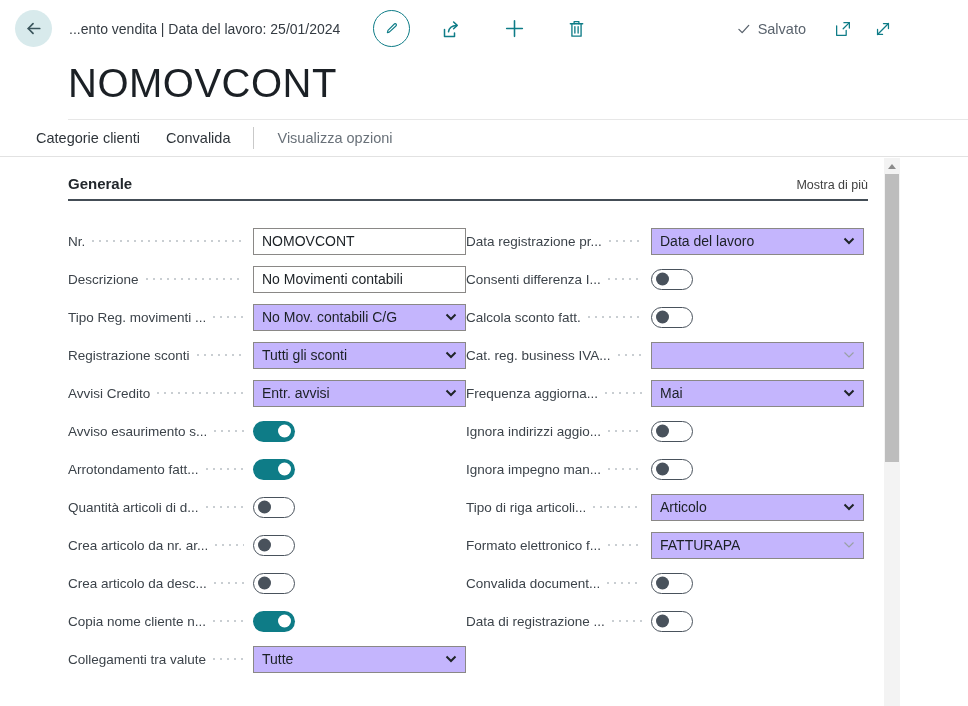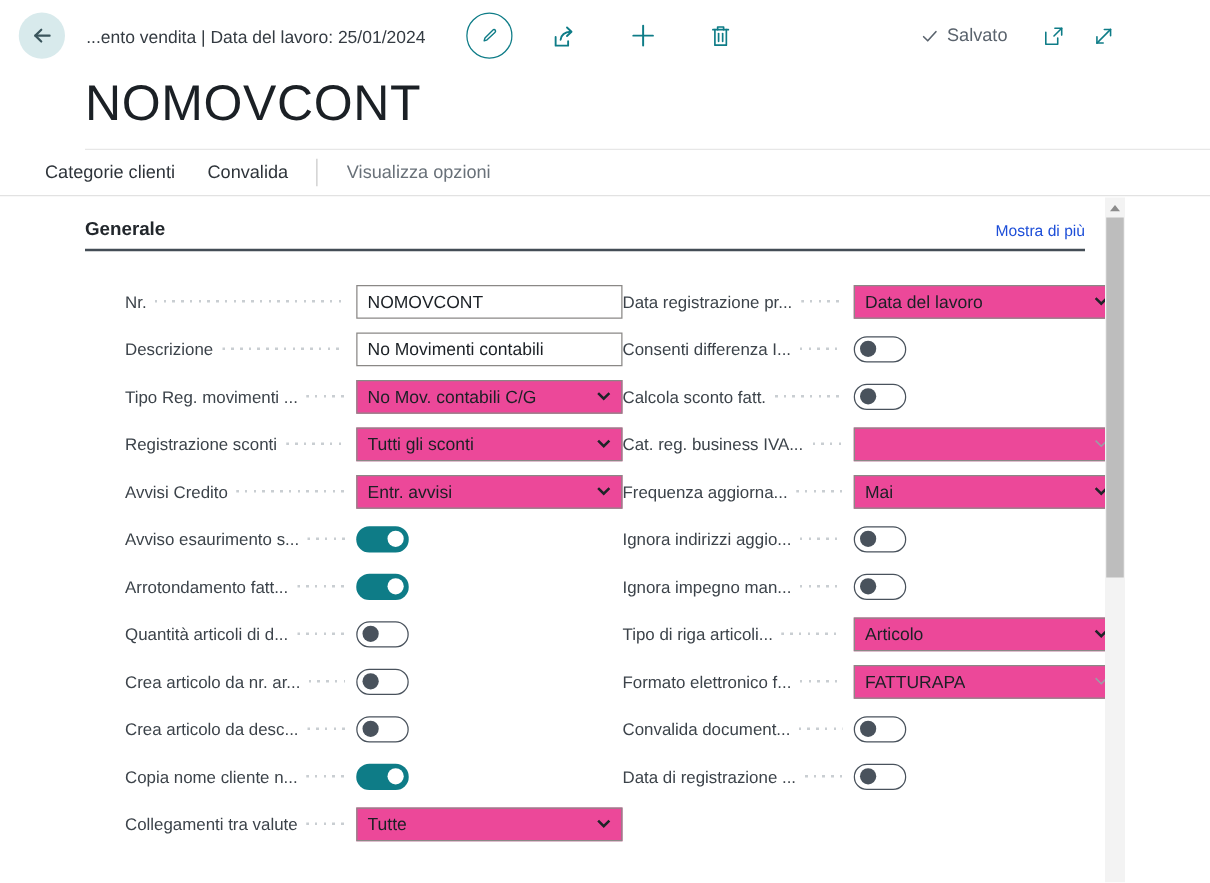--- a/index.html
+++ b/index.html
@@ -56,39 +56,39 @@
   .tab-extra { font-size:14.5px; color:#697179; cursor:pointer; }
 
   
   .content { position:relative; }
   .section-head {
     margin:18px 0 0 68px; width:800px;
     display:flex; align-items:flex-end;
     border-bottom:2px solid #444d56; padding-bottom:7px;
   }
   .section-title { font-size:15px; font-weight:bold; color:#22272c; }
-  .show-more { margin-left:auto; font-size:12.5px; color:#1d4ed8; cursor:pointer; }
+  .show-more { margin-left:auto; font-size:12.5px; color:#404040; cursor:pointer; }
 
   
-  .fields { margin:21px 0 0 100px; width:796px; display:flex; }
+  .fields { margin:21px 0 0 68px; width:796px; display:flex; }
   .fcol { flex:1; display:flex; flex-direction:column; }
   .frow { height:38px; display:flex; align-items:center; }
   .flabel { font-size:13.5px; color:#3c434a; white-space:nowrap; flex:none; }
   .leader {
     flex:1; height:2px; align-self:center; margin:0 9px 0 7px;
     background:repeating-linear-gradient(90deg,#c9ced2 0 2px,transparent 2px 7px);
   }
   .ctlwrap { width:213px; flex:none; display:flex; align-items:center; }
   .tinput {
     width:100%; height:27px; border:1px solid #8a8886; background:#fff;
     font-family:"Liberation Sans", sans-serif;
     font-size:14px; color:#1b2025; padding:0 8px; outline:none;
   }
   .sel {
-    width:100%; height:27px; border:1px solid #8a8886; background:#ec4899;
+    width:100%; height:27px; border:1px solid #8a8886; background:#c4b5fd;
     display:flex; align-items:center; justify-content:space-between;
     padding:0 8px; cursor:pointer;
   }
   .selval { font-size:14px; color:#1b2025; white-space:nowrap; overflow:hidden; }
   .toggle {
     width:42px; height:21px; border-radius:11px; position:relative; cursor:pointer; flex:none;
   }
   .toggle.on  { background:#0e7c87; }
   .toggle.off { background:#fff; border:1px solid #49525c; }
   .knob { position:absolute; top:50%; transform:translateY(-50%); border-radius:50%; }

